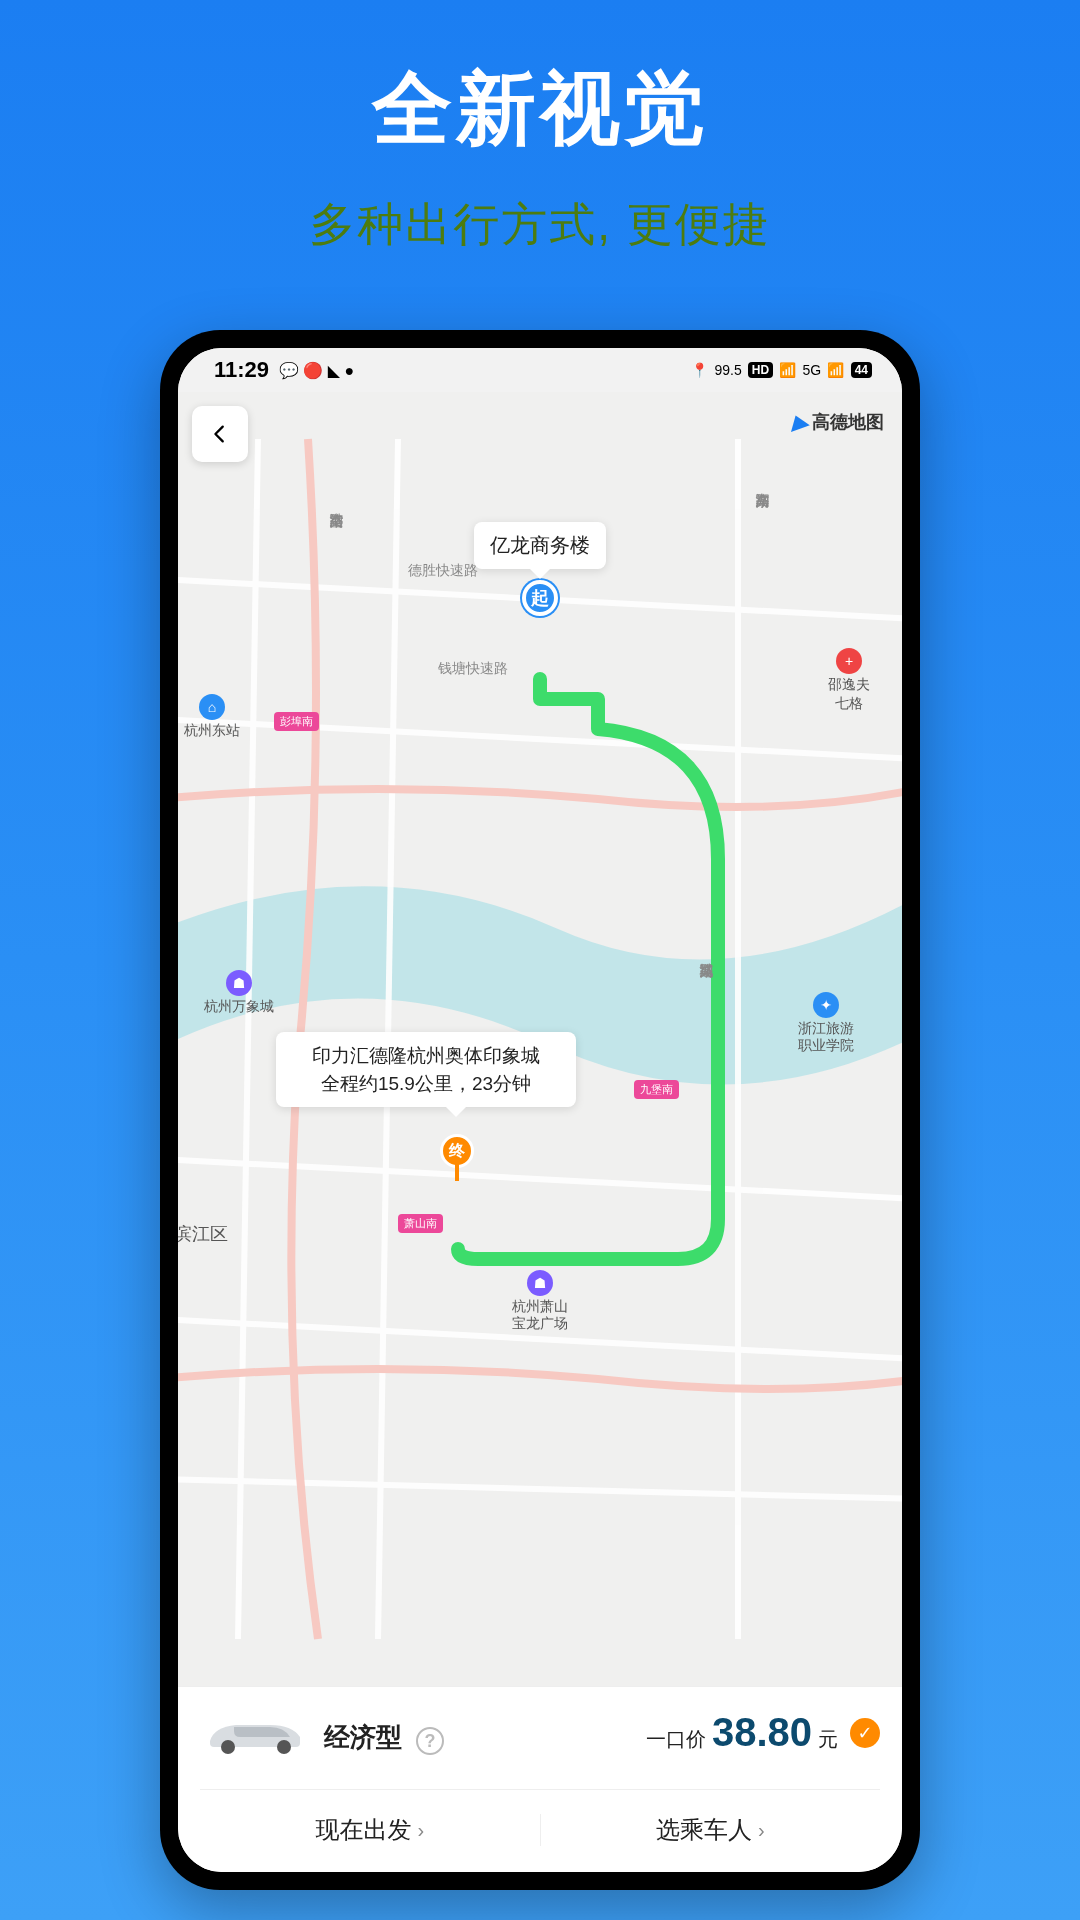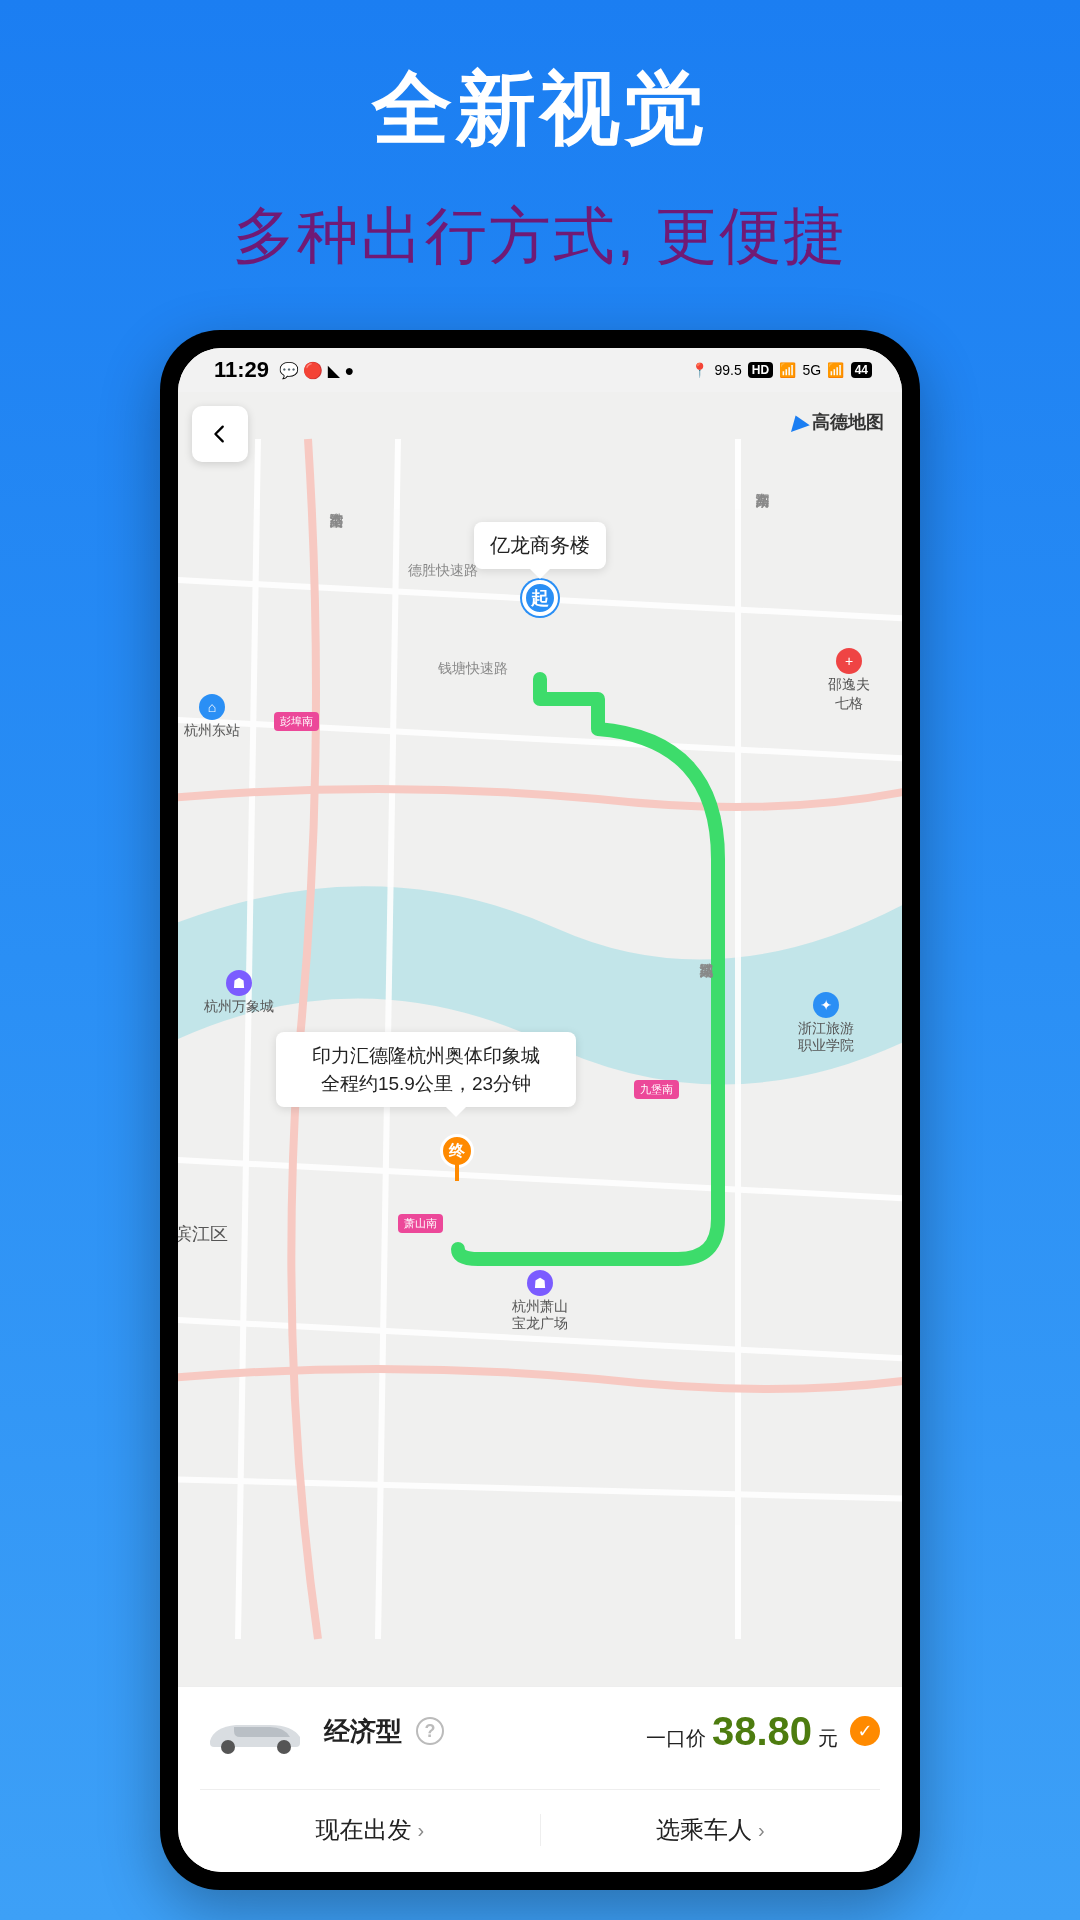--- a/index.html
+++ b/index.html
@@ -14,22 +14,22 @@
   .hero-title {
     text-align: center;
     color: #fff;
     font-size: 80px;
     font-weight: 700;
     margin-top: 56px;
     letter-spacing: 4px;
   }
   .hero-subtitle {
     text-align: center;
-    color: #701a75;
-    font-size: 62px;
+    color: #4d7c0f;
+    font-size: 46px;
     font-weight: 400;
     margin-top: 30px;
     letter-spacing: 2px;
   }
   .phone-frame {
     position: absolute;
     left: 50%;
     transform: translateX(-50%);
     top: 330px;
     width: 760px;
@@ -179,38 +179,38 @@
     z-index: 9;
   }
   
   .bottom-panel {
     background: #fff;
     padding: 20px 22px 26px;
     border-top: 1px solid #eee;
     z-index: 30;
   }
   .car-row {
-    display: flex; align-items: center; gap: 14px;
+    display: flex; align-items: flex-end; gap: 14px;
   }
   .car-img {
     width: 110px; height: 48px; position: relative;
   }
   .car-img svg { width: 100%; height: 100%; }
   .car-type { font-size: 26px; font-weight: 700; color: #222; }
   .help-icon {
     width: 28px; height: 28px; border-radius: 50%;
     border: 2px solid #bbb; color: #bbb;
     display: flex; align-items: center; justify-content: center;
     font-size: 18px; font-weight: 600;
   }
   .price-block {
     margin-left: auto; display: flex; align-items: baseline; gap: 6px;
   }
   .price-label { font-size: 20px; color: #222; }
-  .price-value { font-size: 40px; font-weight: 700; color: #4d7c0f; }
+  .price-value { font-size: 40px; font-weight: 700; color: #0c4a6e; }
   .price-unit { font-size: 20px; color: #222; }
   .check-icon {
     width: 30px; height: 30px; border-radius: 50%;
     background: #FF8A00; color: #fff;
     display: flex; align-items: center; justify-content: center;
     font-size: 18px; margin-left: 6px; align-self: center;
   }
   .options-row {
     display: flex; margin-top: 34px; border-top: 1px solid #eee;
     padding-top: 24px;

